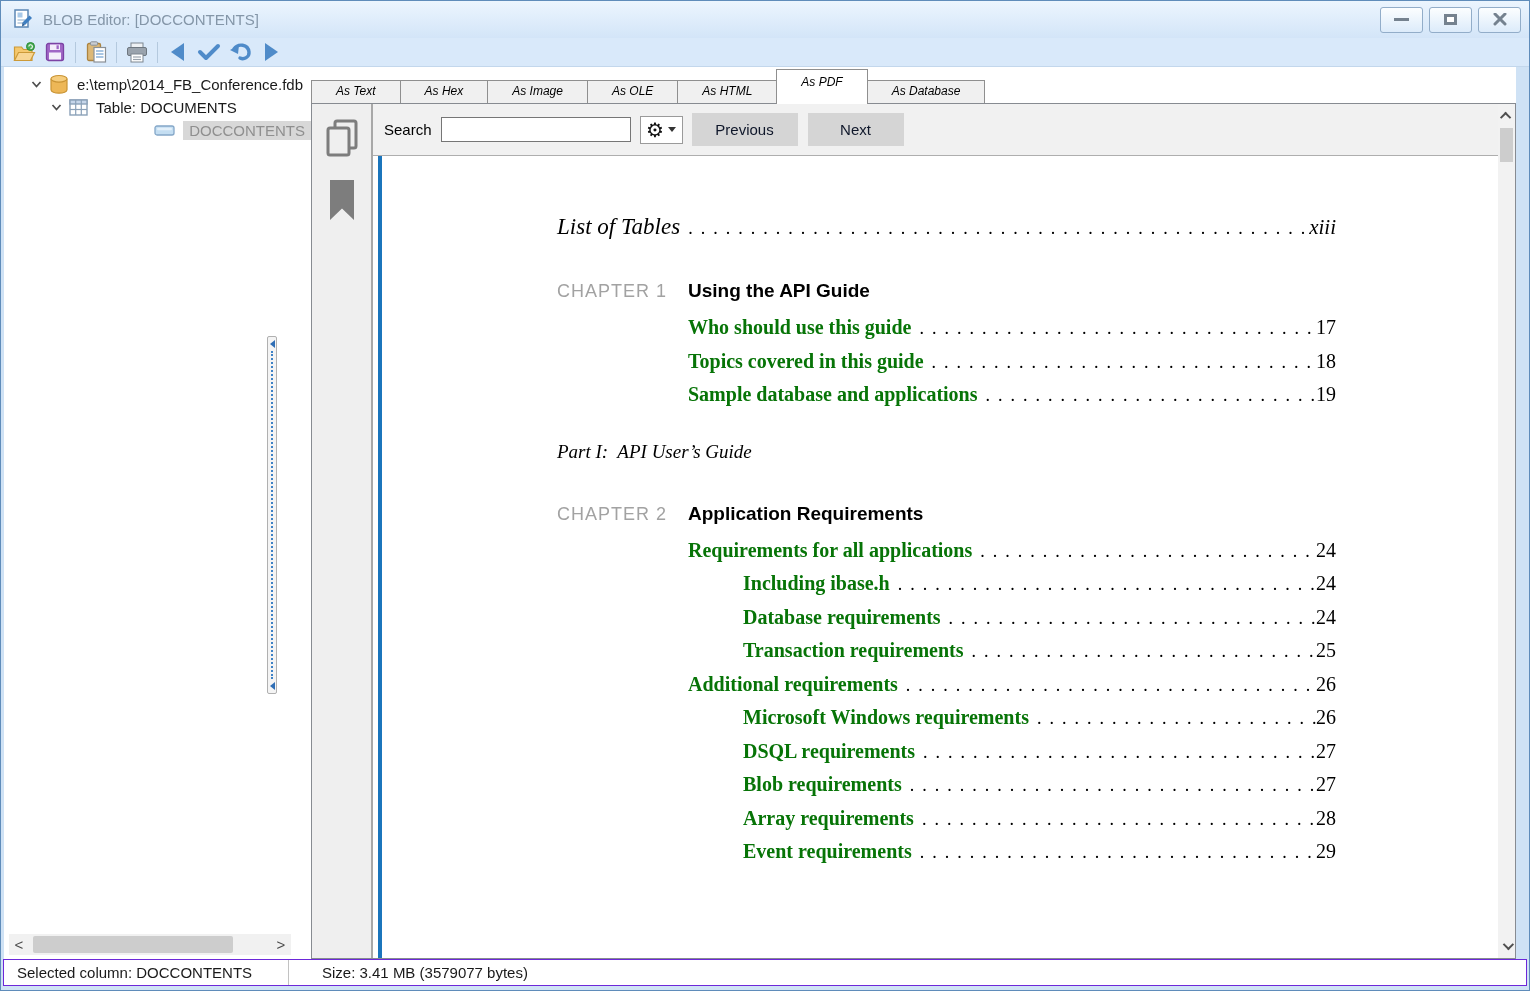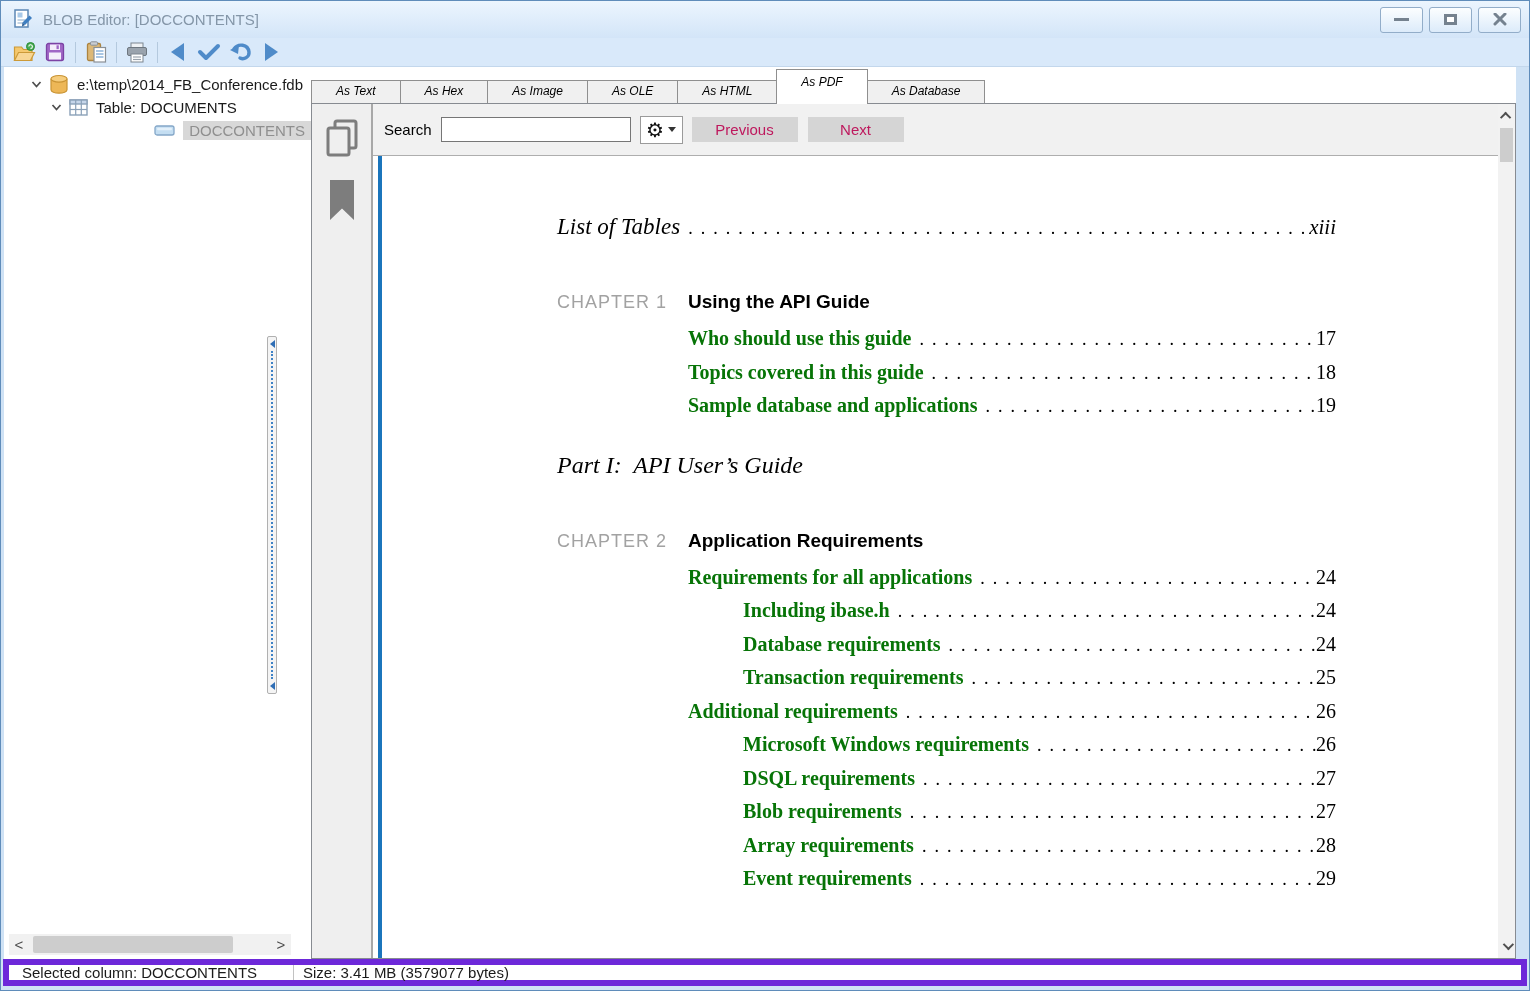--- a/index.html
+++ b/index.html
@@ -64,56 +64,56 @@
   .v-body { flex:1; min-width:0; display:flex; flex-direction:column; }
   .v-toolbar { height:52px; flex:none; background:#f1f1f1; border-bottom:1px solid #aeaeae;
                display:flex; align-items:center; padding-left:11px; }
   .v-search-label { font-size:15px; margin-right:9px; }
   .v-search-input { width:190px; height:25px; border:1px solid #767676; background:#fff; font-size:14px; padding:0 5px;
                     font-family:"Liberation Sans",sans-serif; }
   .v-gear-btn { margin-left:9px; width:43px; height:28px; background:#fff; border:1px solid #9a9a9a;
                 display:flex; align-items:center; justify-content:center; gap:4px; }
   .gear-glyph { font-size:20px; line-height:20px; color:#111; }
   .dd-arrow { width:0; height:0; border-left:4px solid transparent; border-right:4px solid transparent; border-top:5px solid #333; }
-  .v-btn { height:25px; background:#d5d5d5; color:#be185d; font-size:15px; display:flex; align-items:center; justify-content:center; }
+  .v-btn { height:33px; background:#d5d5d5; color:#0f172a; font-size:15px; display:flex; align-items:center; justify-content:center; }
   .v-btn.prev { width:106px; margin-left:9px; }
   .v-btn.next { width:96px; margin-left:10px; }
 
   .v-content { flex:1; min-height:0; overflow:hidden; position:relative; background:#fff;
                font-family:"Liberation Serif", serif; }
   .blue-line { position:absolute; left:5px; top:0; bottom:0; width:4px; background:#1b75bc; }
 
   .pdf-title { margin:76px 0 0 184px; font-family:"Liberation Sans",sans-serif; font-weight:bold;
                font-size:39px; color:#000; letter-spacing:-0.5px; }
   .row { display:flex; align-items:baseline; }
   .row-front { margin:58px 16px 0 184px; width:779px; }
   .front-label { font-size:23px; font-style:italic; white-space:nowrap; }
   .front-page { font-size:21px; font-style:italic; }
-  .row-chapter { margin:51px 0 0 184px; height:26px; }
+  .row-chapter { margin:40px 0 0 184px; height:26px; }
   .ch-num { width:131px; flex:none; font-family:"Liberation Sans",sans-serif; font-size:18px; color:#a2a2a2; letter-spacing:1px; white-space:nowrap; }
   .ch-title { font-family:"Liberation Sans",sans-serif; font-size:19px; font-weight:bold; color:#000; white-space:nowrap; }
-  .row-part { margin:24px 0 0 184px; font-size:24px; font-style:italic; white-space:pre; }
+  .row-part { margin:24px 0 0 184px; font-size:19px; font-style:italic; white-space:pre; }
   .row-l1 { margin-left:315px; width:648px; height:33.5px; }
   .row-l2 { margin-left:370px; width:593px; height:33.5px; }
   .row-l1.first, .row-l2.first { margin-top:10px; }
   .toc-label { font-weight:bold; font-size:20px; color:#077407; white-space:nowrap; }
   .dots { flex:1 1 0; overflow:hidden; white-space:nowrap; font-size:18px; letter-spacing:8px;
           padding:0 2px 0 8px; color:#000; }
   .toc-page { font-size:20px; flex:none; }
 
   .v-scroll { width:17px; flex:none; background:#f2f2f2; display:flex; flex-direction:column; align-items:center; }
   .vs-btn { height:24px; width:100%; display:flex; align-items:center; justify-content:center; }
   .chev-up { width:8px; height:8px; border-left:2px solid #4f4f4f; border-top:2px solid #4f4f4f; transform:rotate(45deg) translateY(2px); }
   .chev-down { width:8px; height:8px; border-left:2px solid #4f4f4f; border-top:2px solid #4f4f4f; transform:rotate(225deg) translateY(2px); }
   .vs-thumb { width:13px; height:34px; background:#cdcdcd; flex:none; }
   .vs-space { flex:1; }
 
   
-  .statusbar { height:27px; flex:none; margin:0 2px; background:#ffffff; border:6px solid #6d28d9;
-               display:flex; align-items:center; font-size:15px; color:#1a1a1a; }
+  .statusbar { height:27px; flex:none; margin:0 2px; background:#ffffff; border:1px solid #6d28d9;
+               display:flex; align-items:center; font-size:15px; color:#1a1a1a;gap:24px; }
   .status-left { width:285px; flex:none; height:100%; display:flex; align-items:center; padding-left:13px;
                  border-right:1px solid #c2c2c2; white-space:nowrap; }
   .status-right { padding-left:9px; white-space:nowrap; }
   .bottom-frame { height:4px; flex:none; background:#cfe2f5; }
 </style>
 </head>
 <body>
 
 <div class="window">
 

